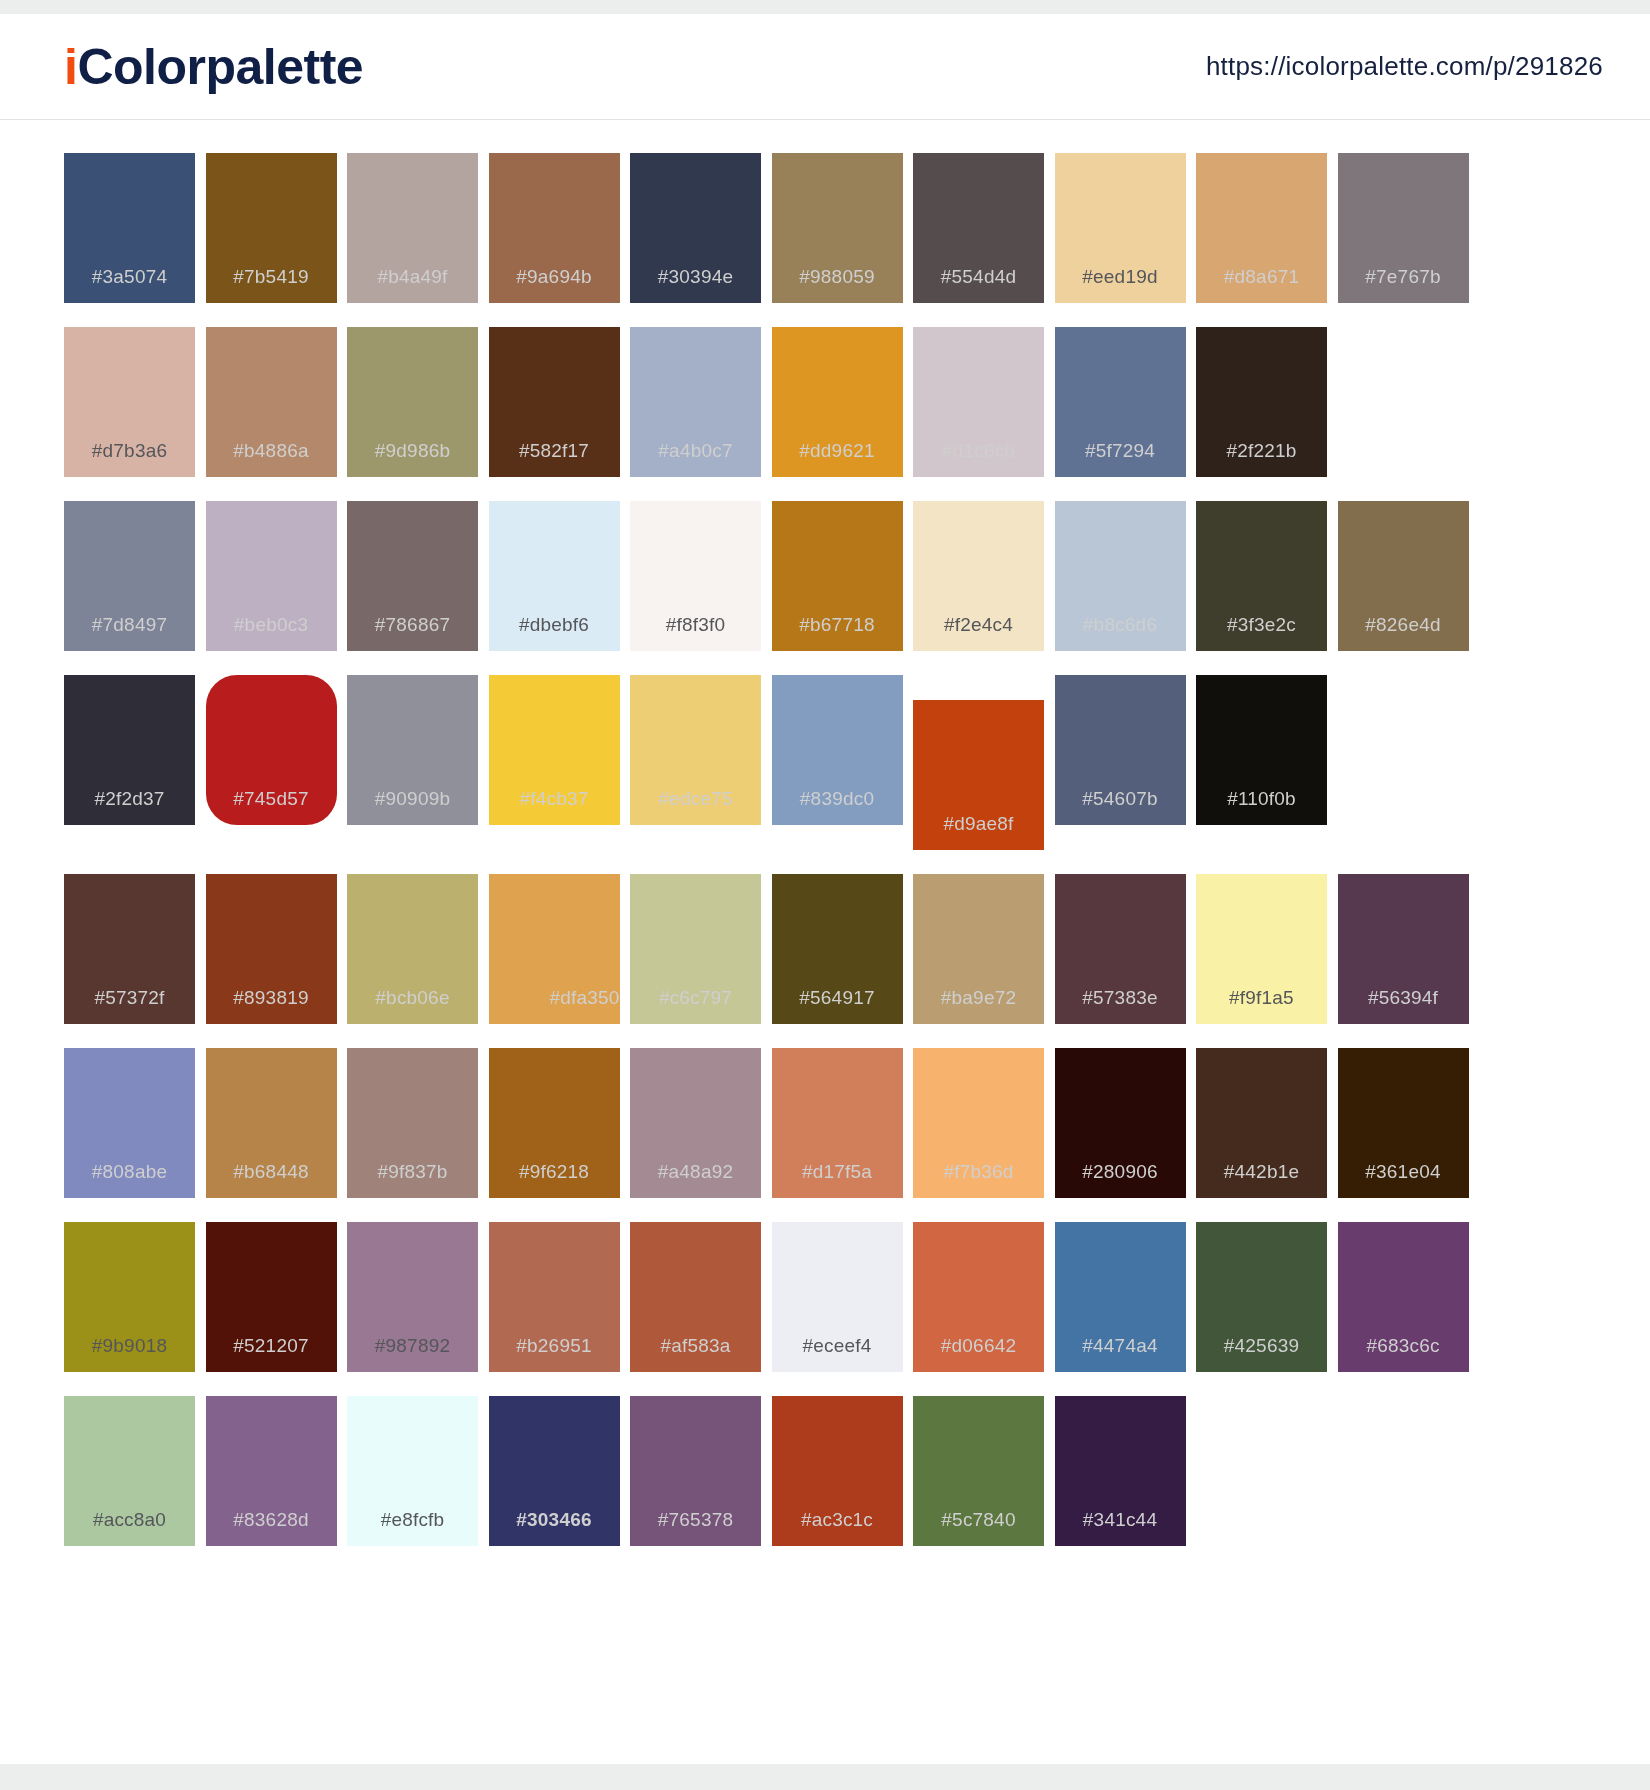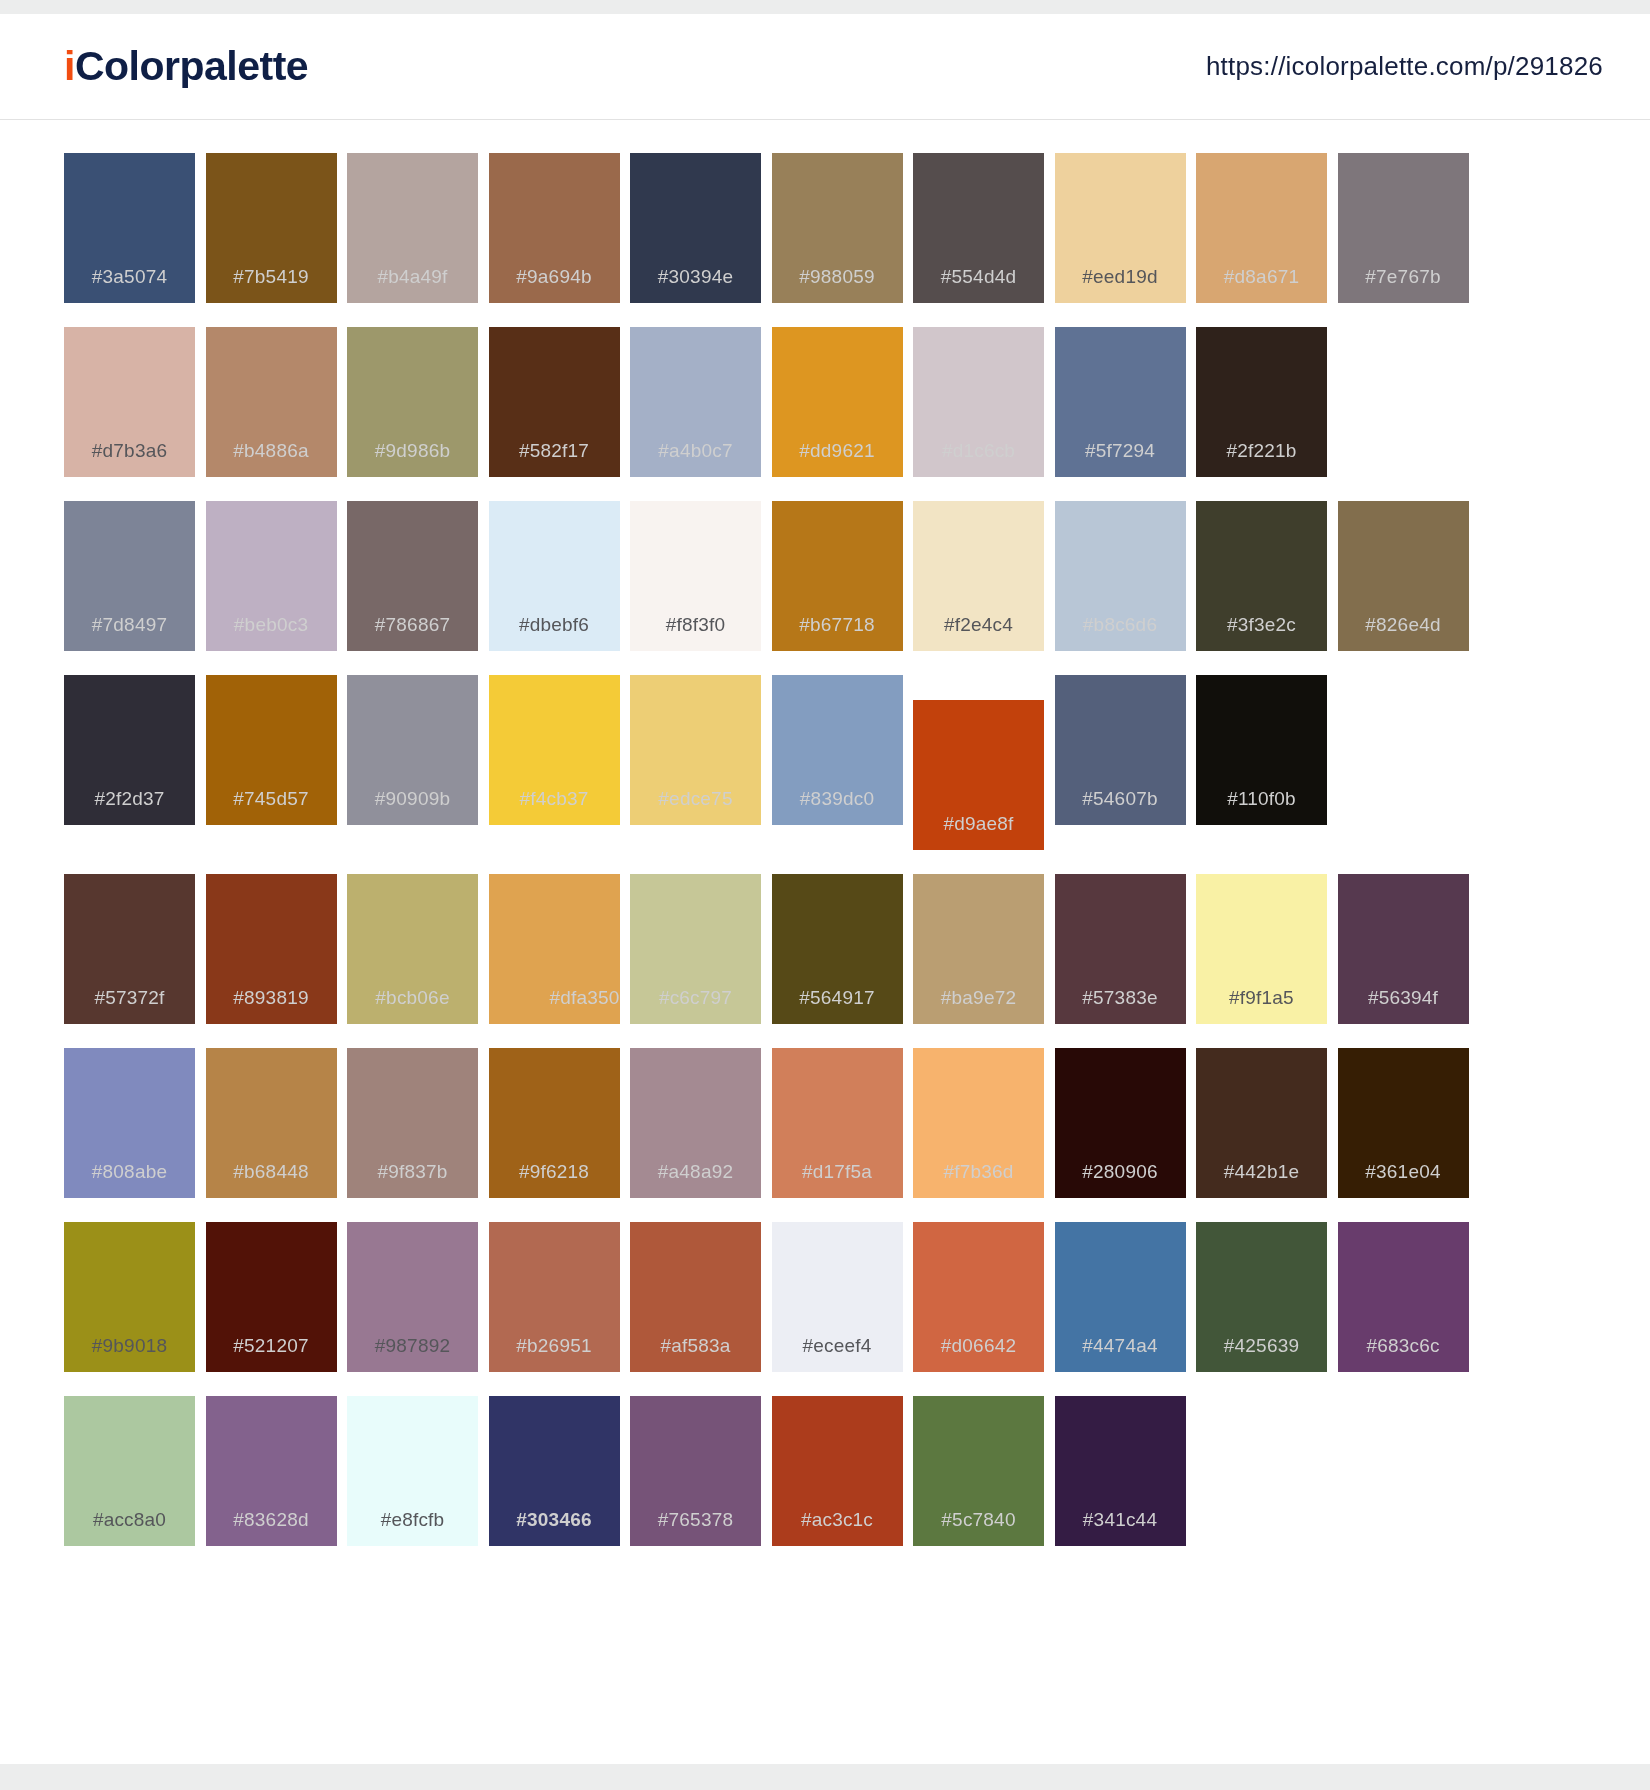--- a/index.html
+++ b/index.html
@@ -29,21 +29,21 @@
   .header {
     height: 106px;
     border-bottom: 1px solid #e2e2e2;
     display: flex;
     align-items: center;
     justify-content: space-between;
     padding: 0 47px 0 64px;
     flex: none;
   }
   .logo {
-    font-size: 41px;
+    font-size: 50px;
     font-weight: bold;
     letter-spacing: -0.5px;
     color: #0f1f46;
     white-space: nowrap;
     line-height: 1;
   }
   .logo .logo-i { color: #f24d11; }
   .url {
     font-size: 26px;
     color: #16203f;
@@ -187,21 +187,21 @@
             <span class="hex" style="color: rgb(207, 207, 207);">#3f3e2c</span>
           </div>
           <div class="swatch" style="background: rgb(130, 110, 77);">
             <span class="hex" style="color: rgb(207, 207, 207);">#826e4d</span>
           </div>
         </div>
         <div class="row">
           <div class="swatch" style="background: rgb(47, 45, 55);">
             <span class="hex" style="color: rgb(207, 207, 207);">#2f2d37</span>
           </div>
-          <div class="swatch" style="background: #a16207;">
+          <div class="swatch" style="background: #b91c1c; border-radius: 31px;">
             <span class="hex" style="color: rgb(207, 207, 207);">#745d57</span>
           </div>
           <div class="swatch" style="background: rgb(144, 144, 155);">
             <span class="hex" style="color: rgb(207, 207, 207);">#90909b</span>
           </div>
           <div class="swatch" style="background: rgb(244, 203, 55);">
             <span class="hex" style="color: rgb(207, 207, 207);">#f4cb37</span>
           </div>
           <div class="swatch" style="background: rgb(237, 206, 117);">
             <span class="hex" style="color: rgb(207, 207, 207);">#edce75</span>

